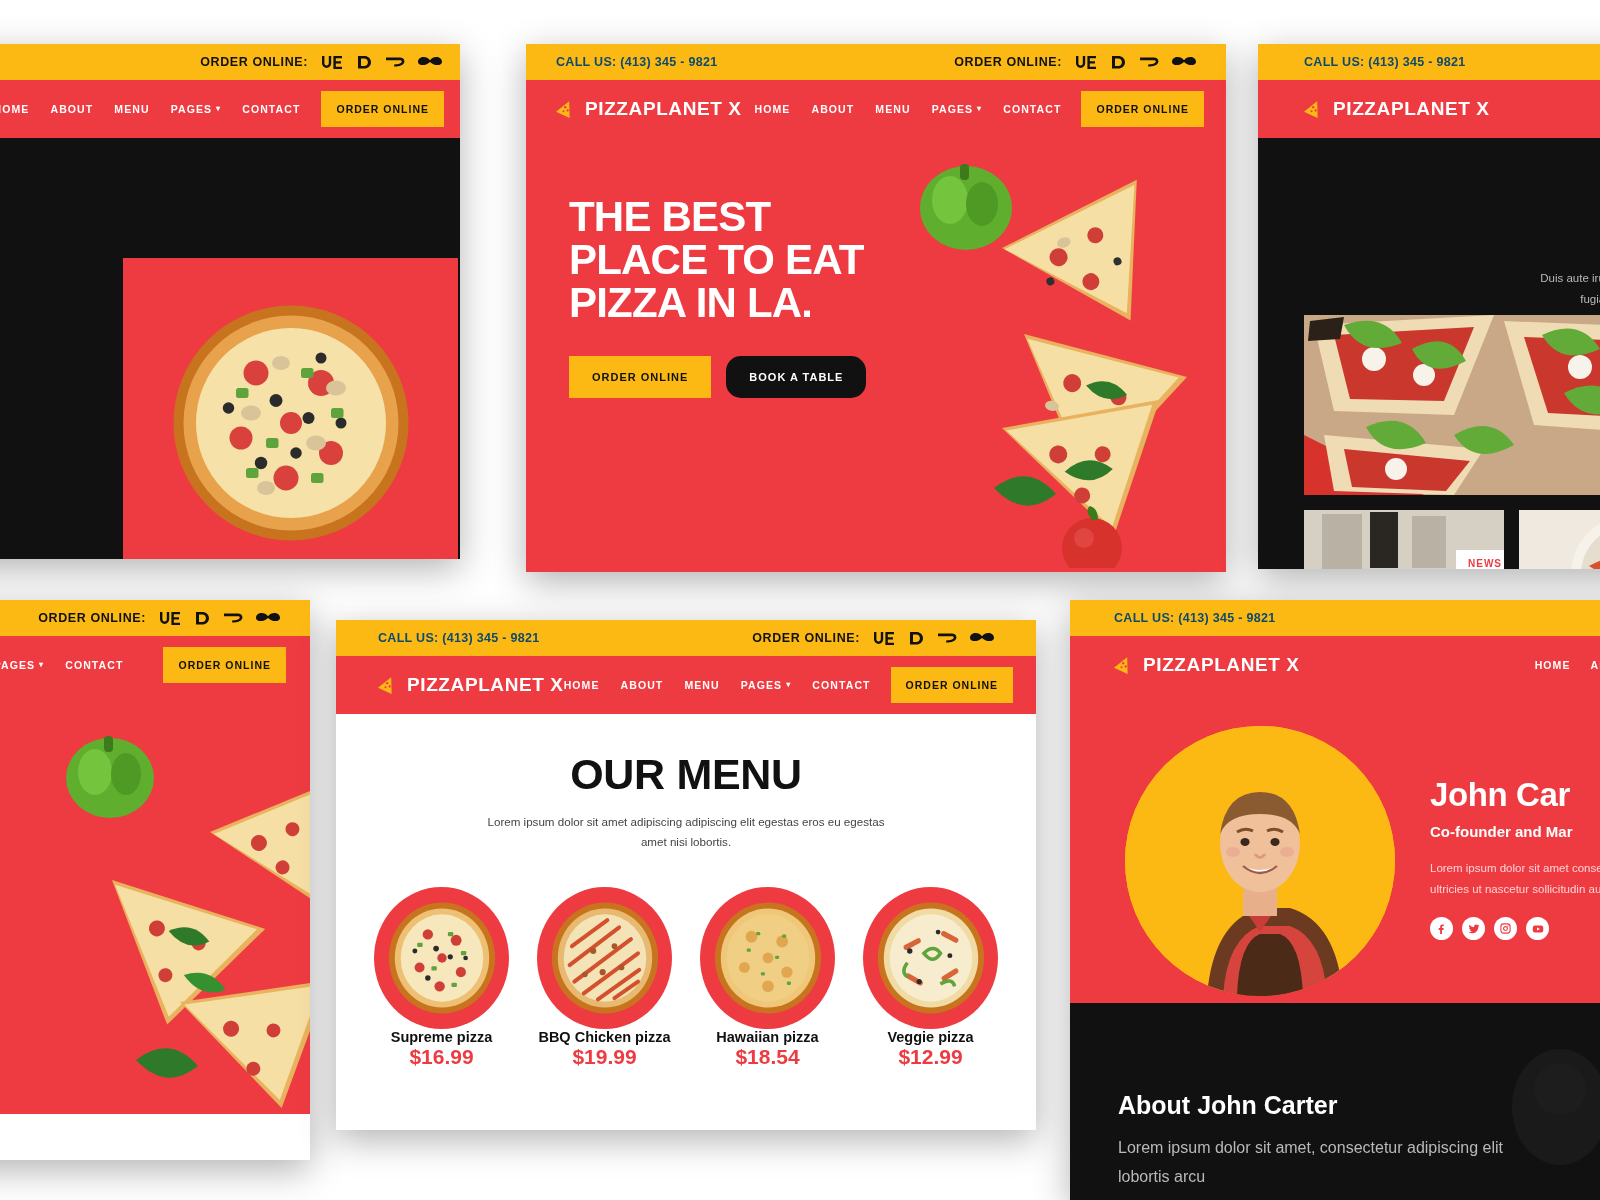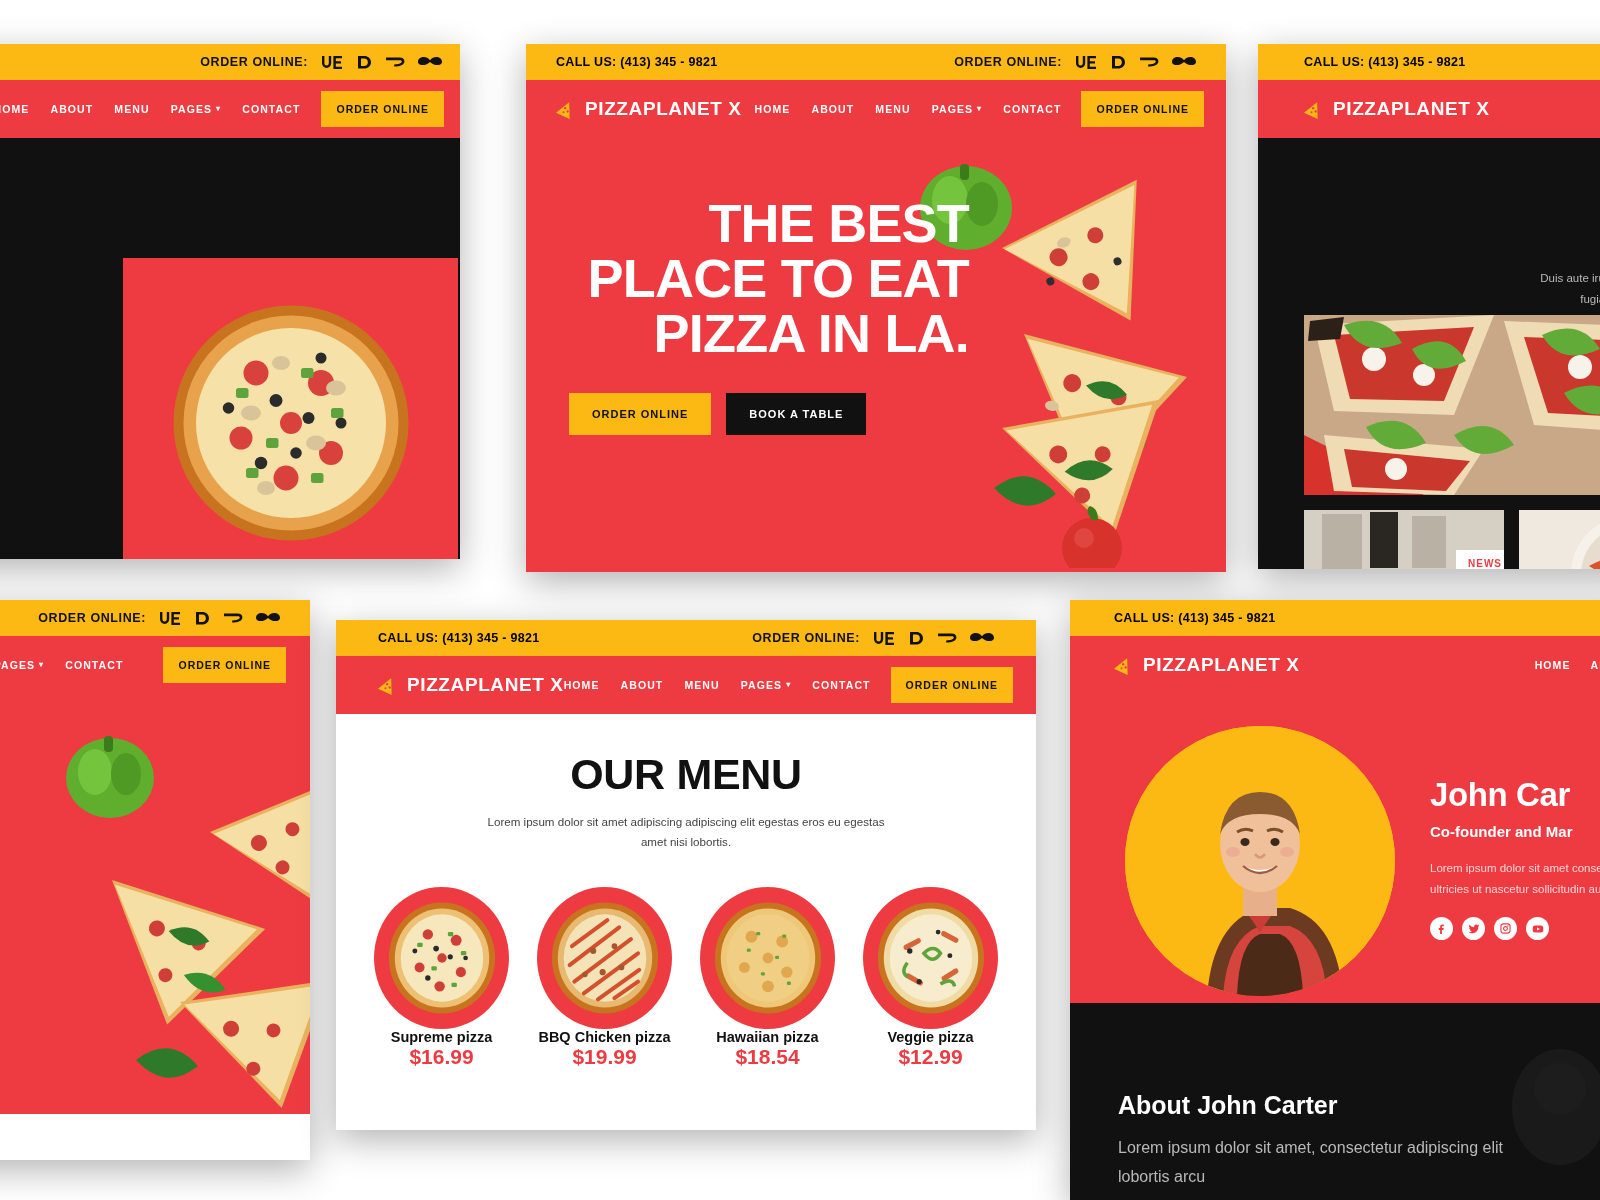--- a/index.html
+++ b/index.html
@@ -13,37 +13,37 @@
 
   
   .panel { position:absolute; overflow:hidden; background:#ee3b42; }
   .panel.shadowed { box-shadow:0 10px 34px rgba(0,0,0,.30); }
 
   .topbar {
     background:#fdb913; height:36px; width:100%;
     display:flex; align-items:center; position:relative;
   }
   .topbar .call {
-    font-size:12.5px; font-weight:bold; color:#000000;
+    font-size:12.5px; font-weight:bold; color:#0c4a6e;
     letter-spacing:.3px; white-space:nowrap;
   }
   .topbar .order-grp {
     display:flex; align-items:center; gap:13px; white-space:nowrap;
   }
   .topbar .order-lbl {
     font-size:12.5px; font-weight:bold; color:#111; letter-spacing:.6px;
   }
   .dsvc { display:flex; align-items:center; gap:13px; }
   .dsvc svg { display:block; }
 
   .navbar {
     background:#ee3b42; height:58px; width:100%;
     display:flex; align-items:center; position:relative;
   }
-  .brand { display:flex; align-items:center; gap:9px; white-space:nowrap; }
+  .brand { display:flex; gap:9px; white-space:nowrap; }
   .brand .logotxt {
     color:#fff; font-weight:bold; font-size:19px; letter-spacing:.6px;
   }
   .navlinks { display:flex; align-items:center; gap:21px; white-space:nowrap; }
   .navlinks a {
     color:#fff; font-size:10.5px; font-weight:bold;
     letter-spacing:1.1px; text-decoration:none; display:flex;
     align-items:center; gap:4px;
   }
   .caret { font-size:8px; line-height:1; }
@@ -73,33 +73,32 @@
     background:#ee3b42; display:flex; align-items:center; justify-content:center;
   }
 
   
   #p2 { left:526px; top:44px; width:700px; height:528px; }
   #p2 .topbar { padding:0 30px; justify-content:space-between; }
   #p2 .navbar { padding:0 22px 0 30px; justify-content:space-between; }
   #p2 .hero { position:relative; height:calc(100% - 94px); }
   #p2 .heroleft { position:absolute; left:43px; top:58px; width:400px; z-index:3; }
   #p2 h1 {
-    color:#fff; font-size:54px; font-weight:bold; line-height:1.02;
+    color:#fff; font-size:42px; font-weight:bold; line-height:1.02;
     letter-spacing:-.8px;
-    text-align:right;
   }
   #p2 .herodesc {
     color:#ffd9da; font-size:11.6px; line-height:1.85; margin-top:22px; width:320px;
   }
   #p2 .herobtns { display:flex; gap:15px; margin-top:32px; }
   #p2 .hb {
     font-size:11px; font-weight:bold; letter-spacing:1px; padding:15px 23px;
   }
   #p2 .hb.yellow { background:#fdb913; color:#111; }
-  #p2 .hb.black  { background:#111; color:#fff; }
+  #p2 .hb.black  { background:#111; color:#fff;border-radius:15px; }
 
   
   #p3 { left:1258px; top:44px; width:440px; height:525px; background:#111111; }
   #p3 .topbar { padding-left:46px; }
   #p3 .navbar { padding-left:46px; }
   #p3 .blogbody { position:relative; height:calc(100% - 94px); background:#111111; }
   #p3 .blogsub {
     position:absolute; right:-60px; top:130px; width:300px; text-align:center;
     color:#b9b9b9; font-size:11.5px; line-height:1.8;
   }

